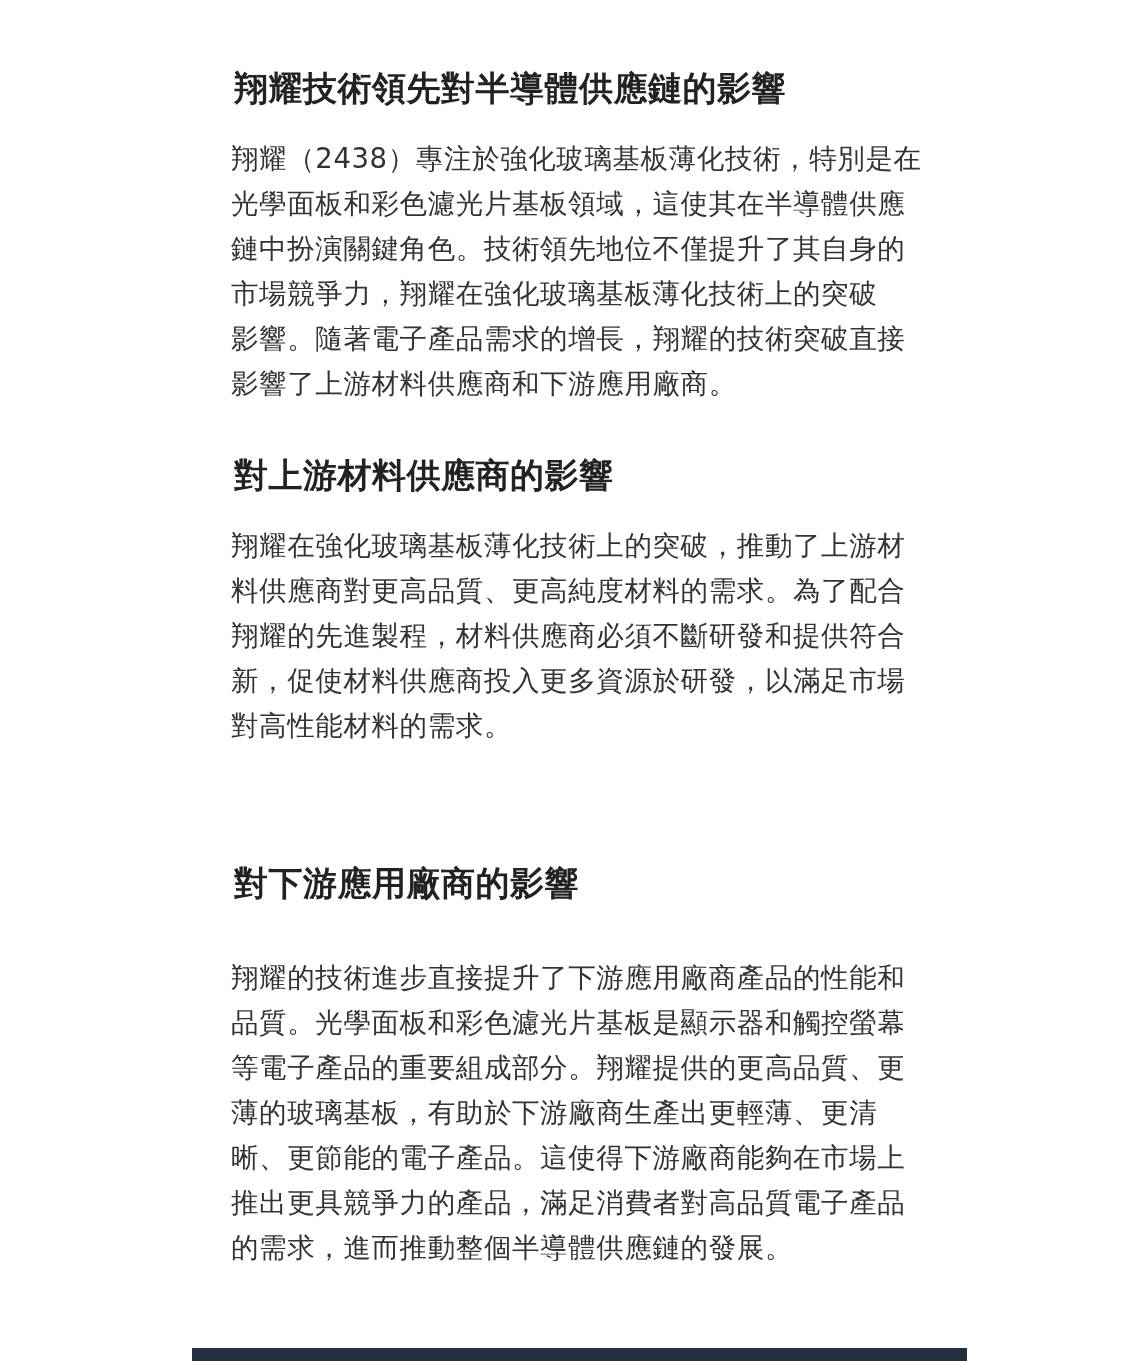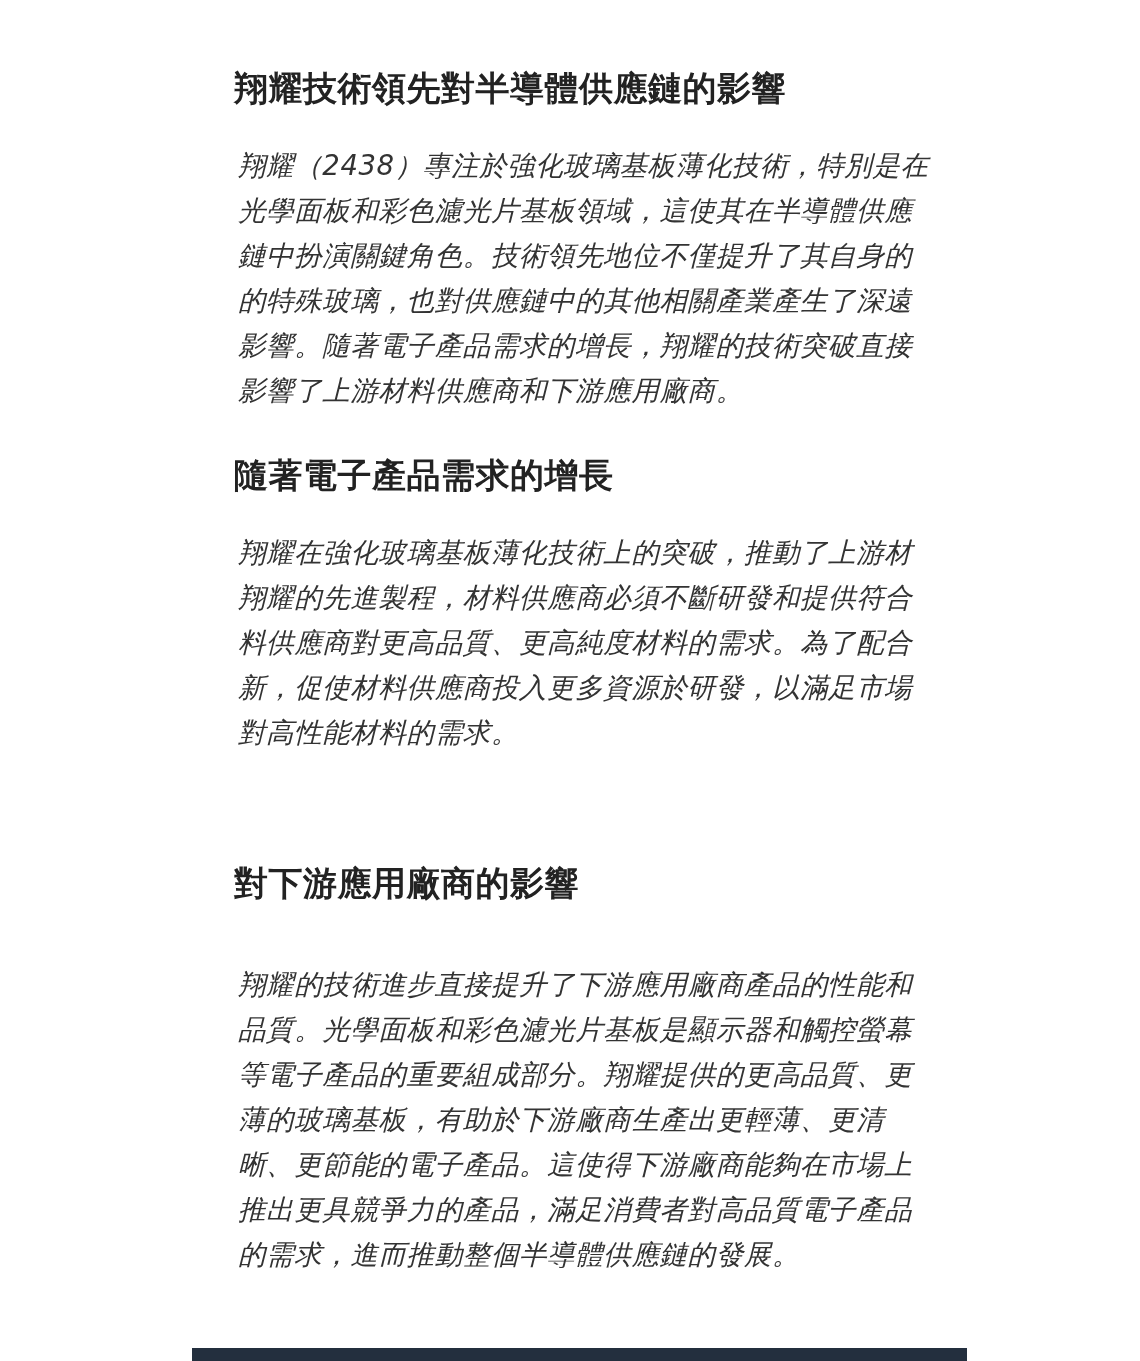--- a/index.html
+++ b/index.html
@@ -23,27 +23,26 @@
     .section-title {
       margin: 12px;
       font-size: 34px;
       line-height: 46px;
       font-weight: bold;
       color: #222222;
       letter-spacing: 0.5px;
       white-space: nowrap;
     }
     .section-body {
-      margin: 16px;
+      margin: 9px;
       font-size: 27.5px;
       line-height: 45px;
       color: #333333;
       letter-spacing: 0.6px;
       word-break: break-all;
-      font-style: italic;
     }
     #s1-title { position: absolute; top: 53px; left: 0; }
     #s1-body  { position: absolute; top: 127px; left: 0; width: 700px; }
     #s2-title { position: absolute; top: 440px; left: 0; }
     #s2-body  { position: absolute; top: 514px; left: 0; width: 700px; }
     #s3-title { position: absolute; top: 848px; left: 0; }
     #s3-body  { position: absolute; top: 946px; left: 0; width: 700px; }
 
     .line { display: block; white-space: nowrap; }
 
@@ -60,32 +59,32 @@
 <body>
 
 <main class="article">
 
   <section>
     <h2 id="s1-title" class="section-title">翔耀技術領先對半導體供應鏈的影響</h2>
     <p id="s1-body" class="section-body">
       <span class="line">翔耀（2438）專注於強化玻璃基板薄化技術，特別是在</span>
       <span class="line">光學面板和彩色濾光片基板領域，這使其在半導體供應</span>
       <span class="line">鏈中扮演關鍵角色。技術領先地位不僅提升了其自身的</span>
-      <span class="line">的特殊玻璃，也對供應鏈中的其他相關產業產生了深遠</span>
+      <span class="line">市場競爭力，翔耀在強化玻璃基板薄化技術上的突破</span>
       <span class="line">影響。隨著電子產品需求的增長，翔耀的技術突破直接</span>
       <span class="line">影響了上游材料供應商和下游應用廠商。</span>
     </p>
   </section>
 
   <section>
-    <h2 id="s2-title" class="section-title">隨著電子產品需求的增長</h2>
+    <h2 id="s2-title" class="section-title">對上游材料供應商的影響</h2>
     <p id="s2-body" class="section-body">
       <span class="line">翔耀在強化玻璃基板薄化技術上的突破，推動了上游材</span>
+      <span class="line">料供應商對更高品質、更高純度材料的需求。為了配合</span>
       <span class="line">翔耀的先進製程，材料供應商必須不斷研發和提供符合</span>
-      <span class="line">料供應商對更高品質、更高純度材料的需求。為了配合</span>
       <span class="line">新，促使材料供應商投入更多資源於研發，以滿足市場</span>
       <span class="line">對高性能材料的需求。</span>
     </p>
   </section>
 
   <section>
     <h2 id="s3-title" class="section-title">對下游應用廠商的影響</h2>
     <p id="s3-body" class="section-body">
       <span class="line">翔耀的技術進步直接提升了下游應用廠商產品的性能和</span>
       <span class="line">品質。光學面板和彩色濾光片基板是顯示器和觸控螢幕</span>

